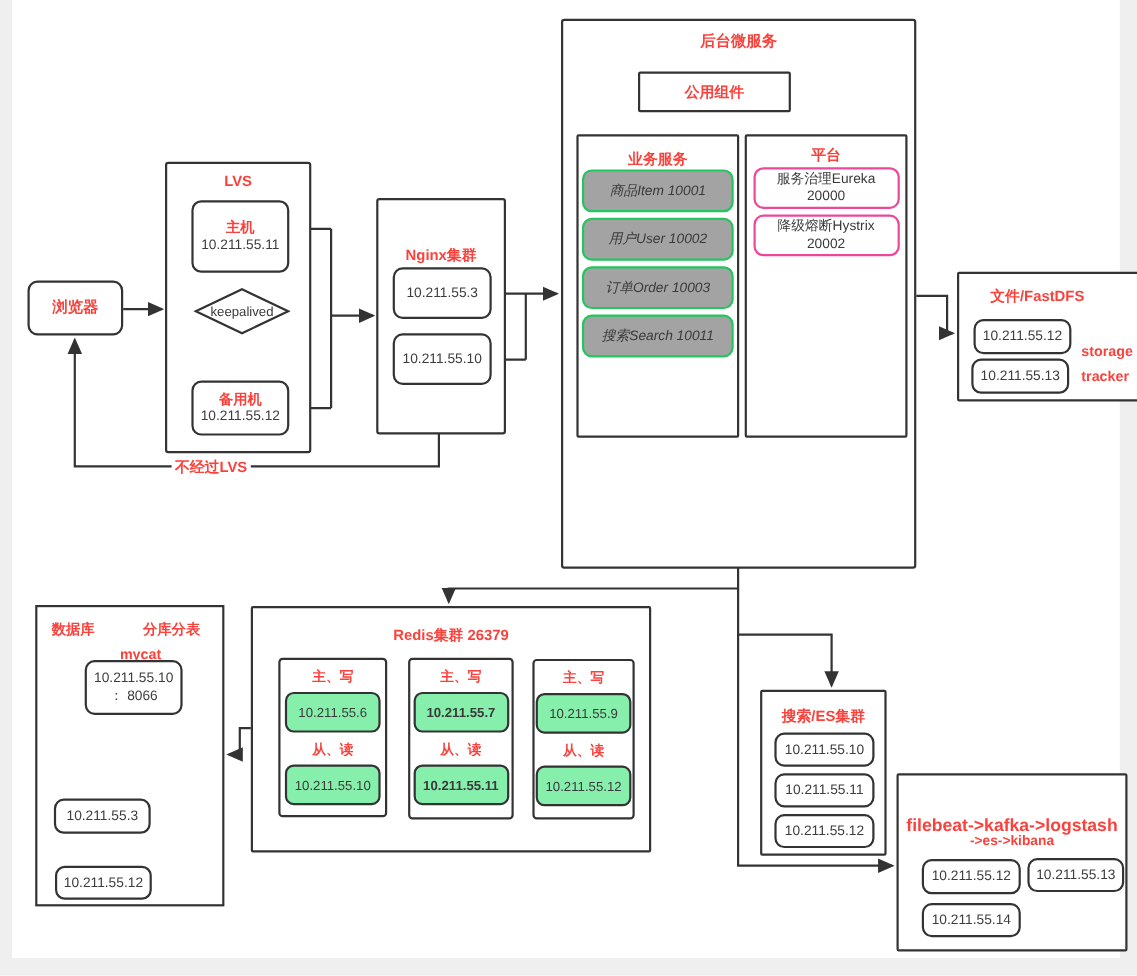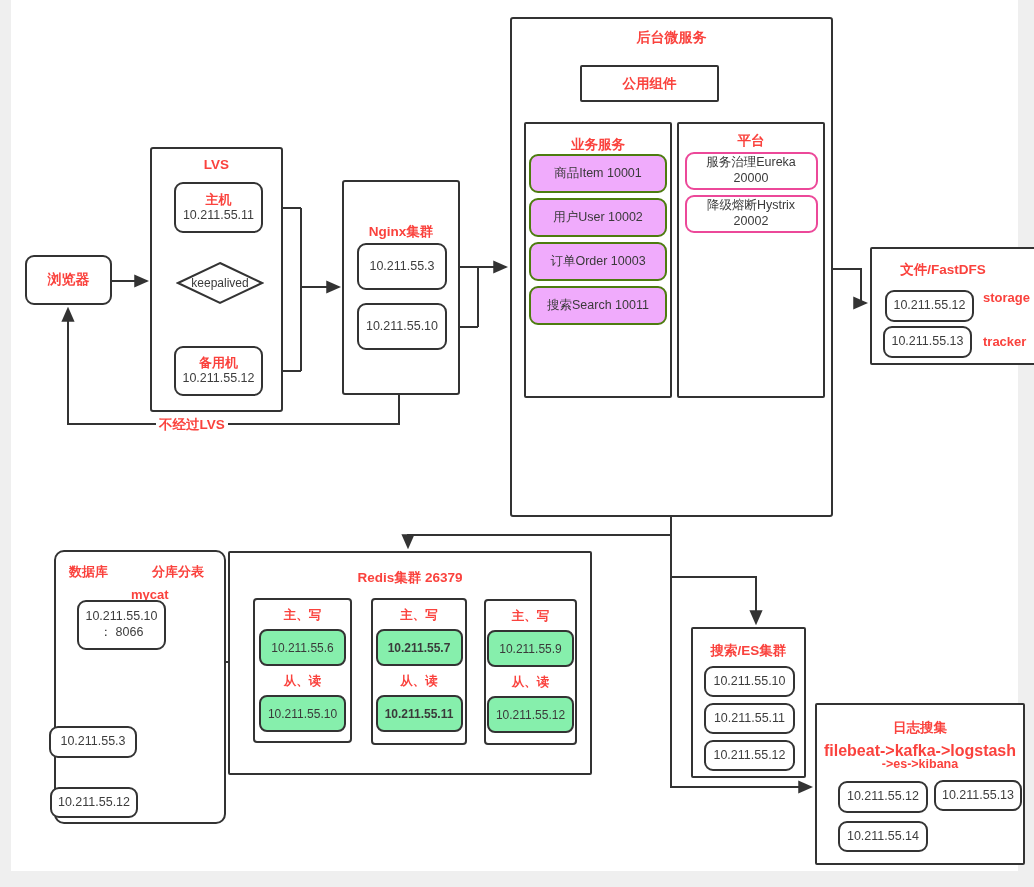--- a/index.html
+++ b/index.html
@@ -16,22 +16,22 @@
   .node{border-radius:9px;display:flex;flex-direction:column;align-items:center;justify-content:center;
         font-size:12.5px;color:#3d3d3d;text-align:center;line-height:1.25;}
   .red{color:#fa423d;font-weight:bold;}
   .title{position:absolute;left:0;right:0;text-align:center;font-size:13.5px;}
   .label{position:absolute;font-size:13px;z-index:3;}
   .bold .ipv{font-weight:bold;}
   .shard{position:absolute;background:#fff;border:2px solid #333;border-radius:4px;box-sizing:border-box;z-index:2;}
   .shard .slabel{display:block;text-align:center;font-size:12.5px;margin-top:7px;}
   .shard .sbox{margin:5px auto 0 auto;width:83px;height:33px;border:2px solid #333;border-radius:8px;
         display:flex;align-items:center;justify-content:center;font-size:12px;background:#86efac;}
-  .svcitem{width:134px;height:35px;border:2px solid #4d7c0f;border-radius:9px;background:#f0abfc;
-        display:flex;align-items:center;justify-content:center;font-size:12.5px;margin:0 auto 5px auto;text-align:center;line-height:1.2;}
+  .svcitem{width:134px;height:35px;border:2px solid #22c55e;border-radius:9px;background:#a3a3a3;
+        display:flex;align-items:center;justify-content:center;font-size:12.5px;margin:0 auto 5px auto;text-align:center;line-height:1.2;font-style:italic;}
   .pfitem{width:133px;min-height:38px;border:2px solid #ec4899;border-radius:9px;background:#fff;
         display:flex;align-items:center;justify-content:center;font-size:12.5px;margin:0 auto 5px auto;text-align:center;line-height:1.25;padding:1px 2px;box-sizing:border-box;}
   .diamond-wrap{position:absolute;left:176px;top:261px;width:88px;height:44px;z-index:2;}
   .diamond-wrap span{position:absolute;left:0;right:0;top:50%;transform:translateY(-50%);
         text-align:center;font-size:12px;color:#3a3a3a;}
   .bypass{position:absolute;left:156px;top:416px;background:#fff;padding:0 3px;font-size:13.5px;z-index:3;}
 </style>
 </head>
 <body>
 
@@ -79,21 +79,21 @@
     </g>
   </svg>
 
   <div class="node" style="left:25px;top:255px;width:87px;height:50px;">
     <span class="red" style="font-size:14px;">浏览器</span>
   </div>
 
   <div class="frame" style="left:150px;top:147px;width:133px;height:265px;">
     <span class="title red" style="top:8px;">LVS</span>
   </div>
-  <div class="node" style="left:174px;top:182px;width:89px;height:51px;">
+  <div class="node" style="left:174px;top:182px;width:89px;height:66px;">
     <span class="red" style="font-size:13px;">主机</span>
     <span class="ipv">10.211.55.11</span>
   </div>
   <div class="diamond-wrap">
     <svg width="88" height="44" viewBox="0 0 88 44">
       <polygon points="44,2 86,22 44,42 2,22" fill="#fff" stroke="#333" stroke-width="2"></polygon>
     </svg>
     <span>keepalived</span>
   </div>
   <div class="node" style="left:174px;top:346px;width:89px;height:50px;">
@@ -149,21 +149,21 @@
         </div>
     </div>
   </div>
 
   <div class="frame" style="left:870px;top:247px;width:182px;height:118px;border-radius:2px;">
     <span class="title red" style="top:12px;left:4px;right:40px;">文件/FastDFS</span>
   </div>
   <div class="node" style="left:885px;top:290px;width:89px;height:32px;">
     <span>10.211.55.12</span>
   </div>
-  <span class="label red" style="left:983px;top:290px;">storage</span>
+  <span class="label red" style="left:983px;top:312px;">storage</span>
   <div class="node" style="left:883px;top:326px;width:89px;height:32px;">
     <span>10.211.55.13</span>
   </div>
   <span class="label red" style="left:983px;top:334px;">tracker</span>
 
   <div class="frame" style="left:228px;top:551px;width:364px;height:224px;border-radius:2px;">
     <span class="title red" style="top:16px;">Redis集群 26379</span>
   </div>
   <div class="shard" style="left:253px;top:598px;width:99px;height:145px;">
     <span class="slabel red">主、写</span>
@@ -189,21 +189,21 @@
     <span class="slabel red">主、写</span>
     <div class="sbox">
         <span class="ipv">10.211.55.9</span>
       </div>
     <span class="slabel red">从、读</span>
     <div class="sbox">
         <span class="ipv">10.211.55.12</span>
       </div>
   </div>
 
-  <div class="frame" style="left:32px;top:550px;width:172px;height:274px;border-radius:10px;margin-left:22px;">
+  <div class="frame" style="left:32px;top:550px;width:172px;height:274px;border-radius:0;">
     <span class="label red" style="left:13px;top:11px;position:absolute;">数据库</span>
     <span class="label red" style="left:96px;top:11px;position:absolute;">分库分表</span>
     <span class="label red" style="left:75px;top:35px;position:absolute;">mycat</span>
   </div>
   <div class="node" style="left:77px;top:600px;width:89px;height:50px;">
     <span>10.211.55.10</span>
     <span>： 8066</span>
   </div>
   <div class="node" style="left:49px;top:726px;width:88px;height:32px;">
     <span>10.211.55.3</span>
@@ -219,21 +219,20 @@
     <span>10.211.55.10</span>
   </div>
   <div class="node" style="left:704px;top:703px;width:91px;height:31px;">
     <span>10.211.55.11</span>
   </div>
   <div class="node" style="left:704px;top:740px;width:91px;height:31px;">
     <span>10.211.55.12</span>
   </div>
 
   <div class="frame" style="left:815px;top:703px;width:210px;height:162px;border-radius:2px;">
-    <span class="title red" style="top:14px;">日志搜集</span>
     <span class="title red" style="top:37px;font-size:16px;">filebeat-&gt;kafka-&gt;logstash</span>
     <span class="title red" style="top:52px;font-size:12.5px;">-&gt;es-&gt;kibana</span>
   </div>
   <div class="node" style="left:838px;top:781px;width:90px;height:32px;">
     <span>10.211.55.12</span>
   </div>
   <div class="node" style="left:934px;top:780px;width:88px;height:31px;">
     <span>10.211.55.13</span>
   </div>
   <div class="node" style="left:838px;top:821px;width:90px;height:31px;">

